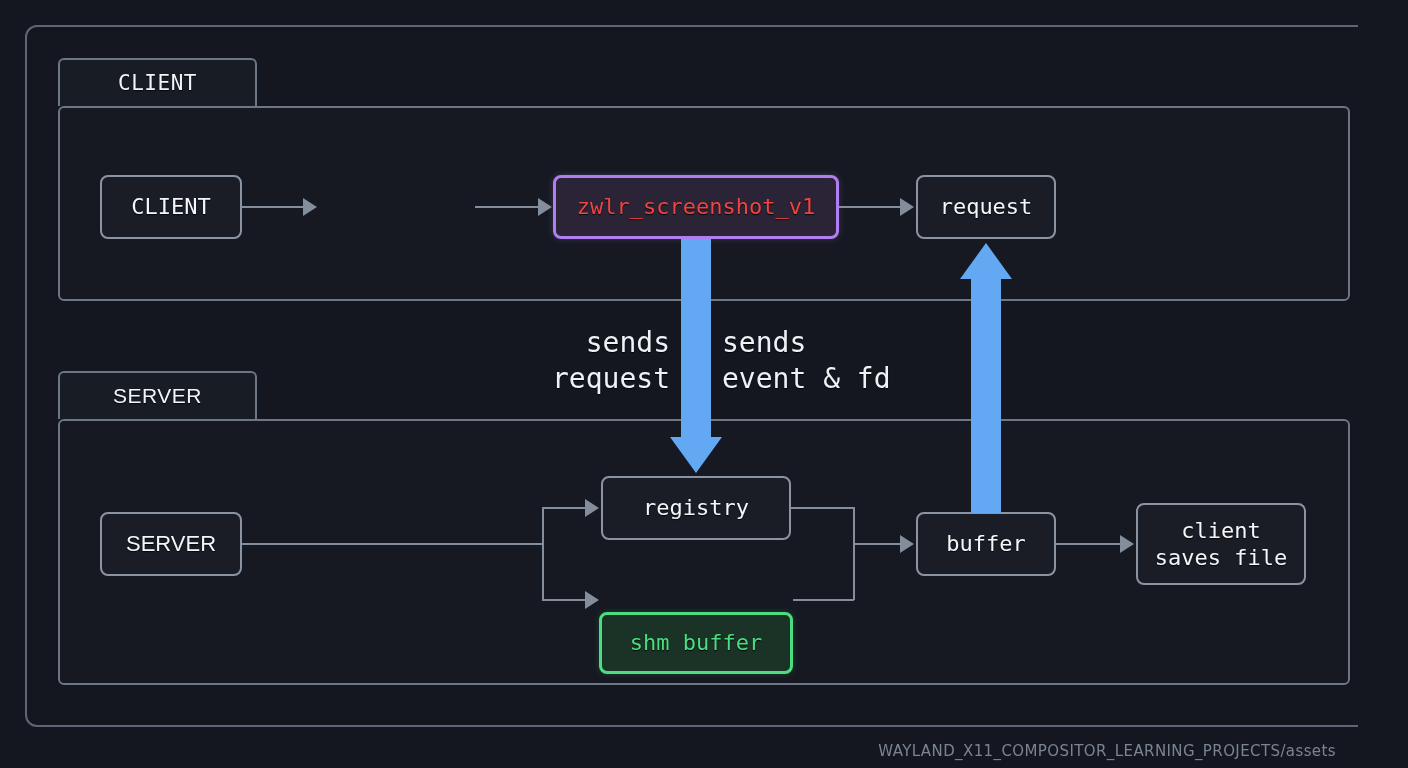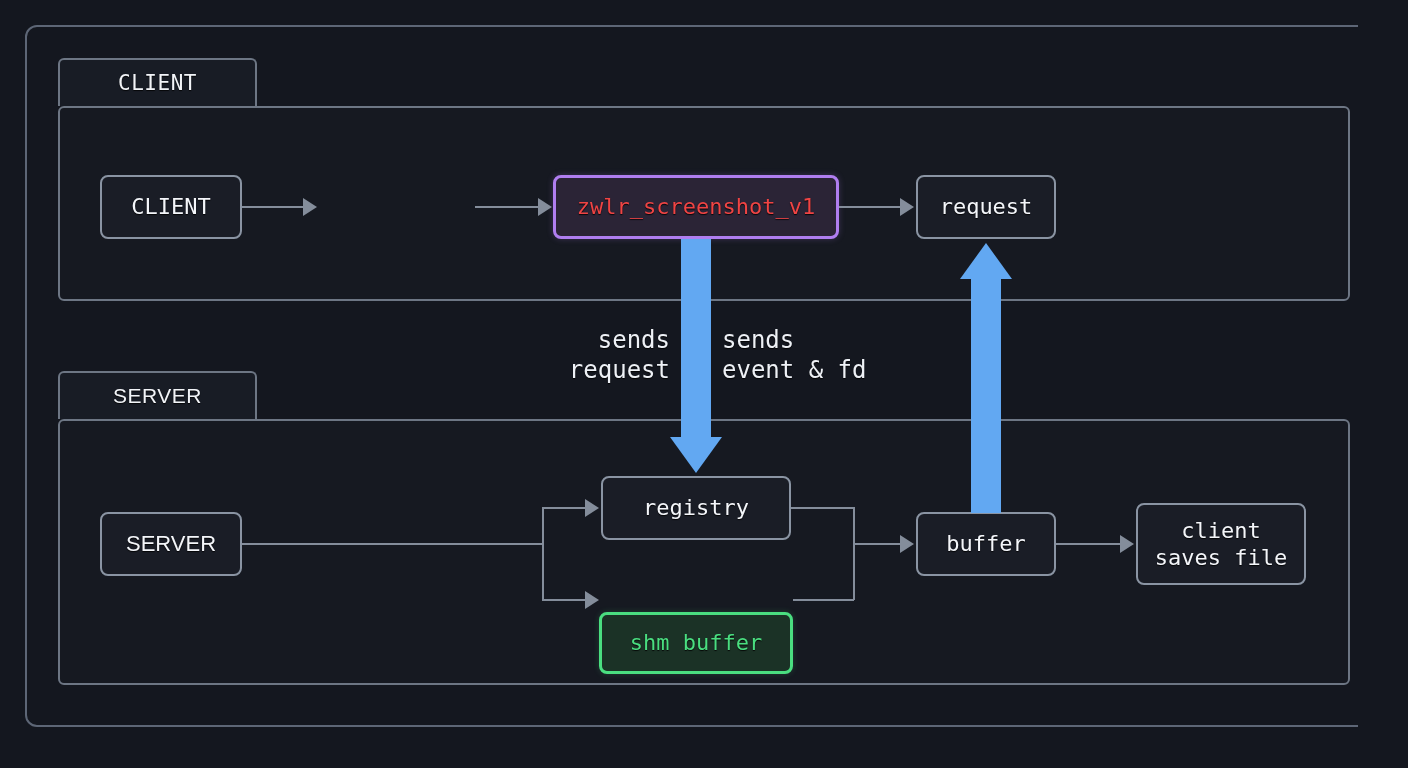--- a/index.html
+++ b/index.html
@@ -113,21 +113,21 @@
   }
   .bigarrow-up {
     border-left: 26px solid transparent;
     border-right: 26px solid transparent;
     border-bottom: 36px solid #62a8f2;
   }
   
   .edge-label {
     position: absolute;
     color: #eef1f6;
-    font-size: 24px;
+    font-size: 28px;
     line-height: 1.27;
     white-space: pre-line;
     text-shadow: 0 1px 1px rgba(0,0,0,0.85);
   }
   .label-left { text-align: right; }
   .label-right { text-align: left; }
   
   .footer {
     position: absolute;
     right: 22px;
@@ -218,14 +218,15 @@
   <div class="bigarrow-head bigarrow-down" style="left:670px; top:437px;"></div>
 
   <div class="bigarrow-shaft" style="left:971px; top:279px; width:30px; height:234px;"></div>
   <div class="bigarrow-head bigarrow-up" style="left:960px; top:243px;"></div>
 
   <div class="edge-label label-left" style="left:470px; top:325px; width:200px;">sends
 request</div>
   <div class="edge-label label-right" style="left:722px; top:325px; width:250px;">sends
 event &amp; fd</div>
 
+  <div class="footer">WAYLAND_X11_COMPOSITOR_LEARNING_PROJECTS/assets</div>
 
 </div>
 
 </body></html>

